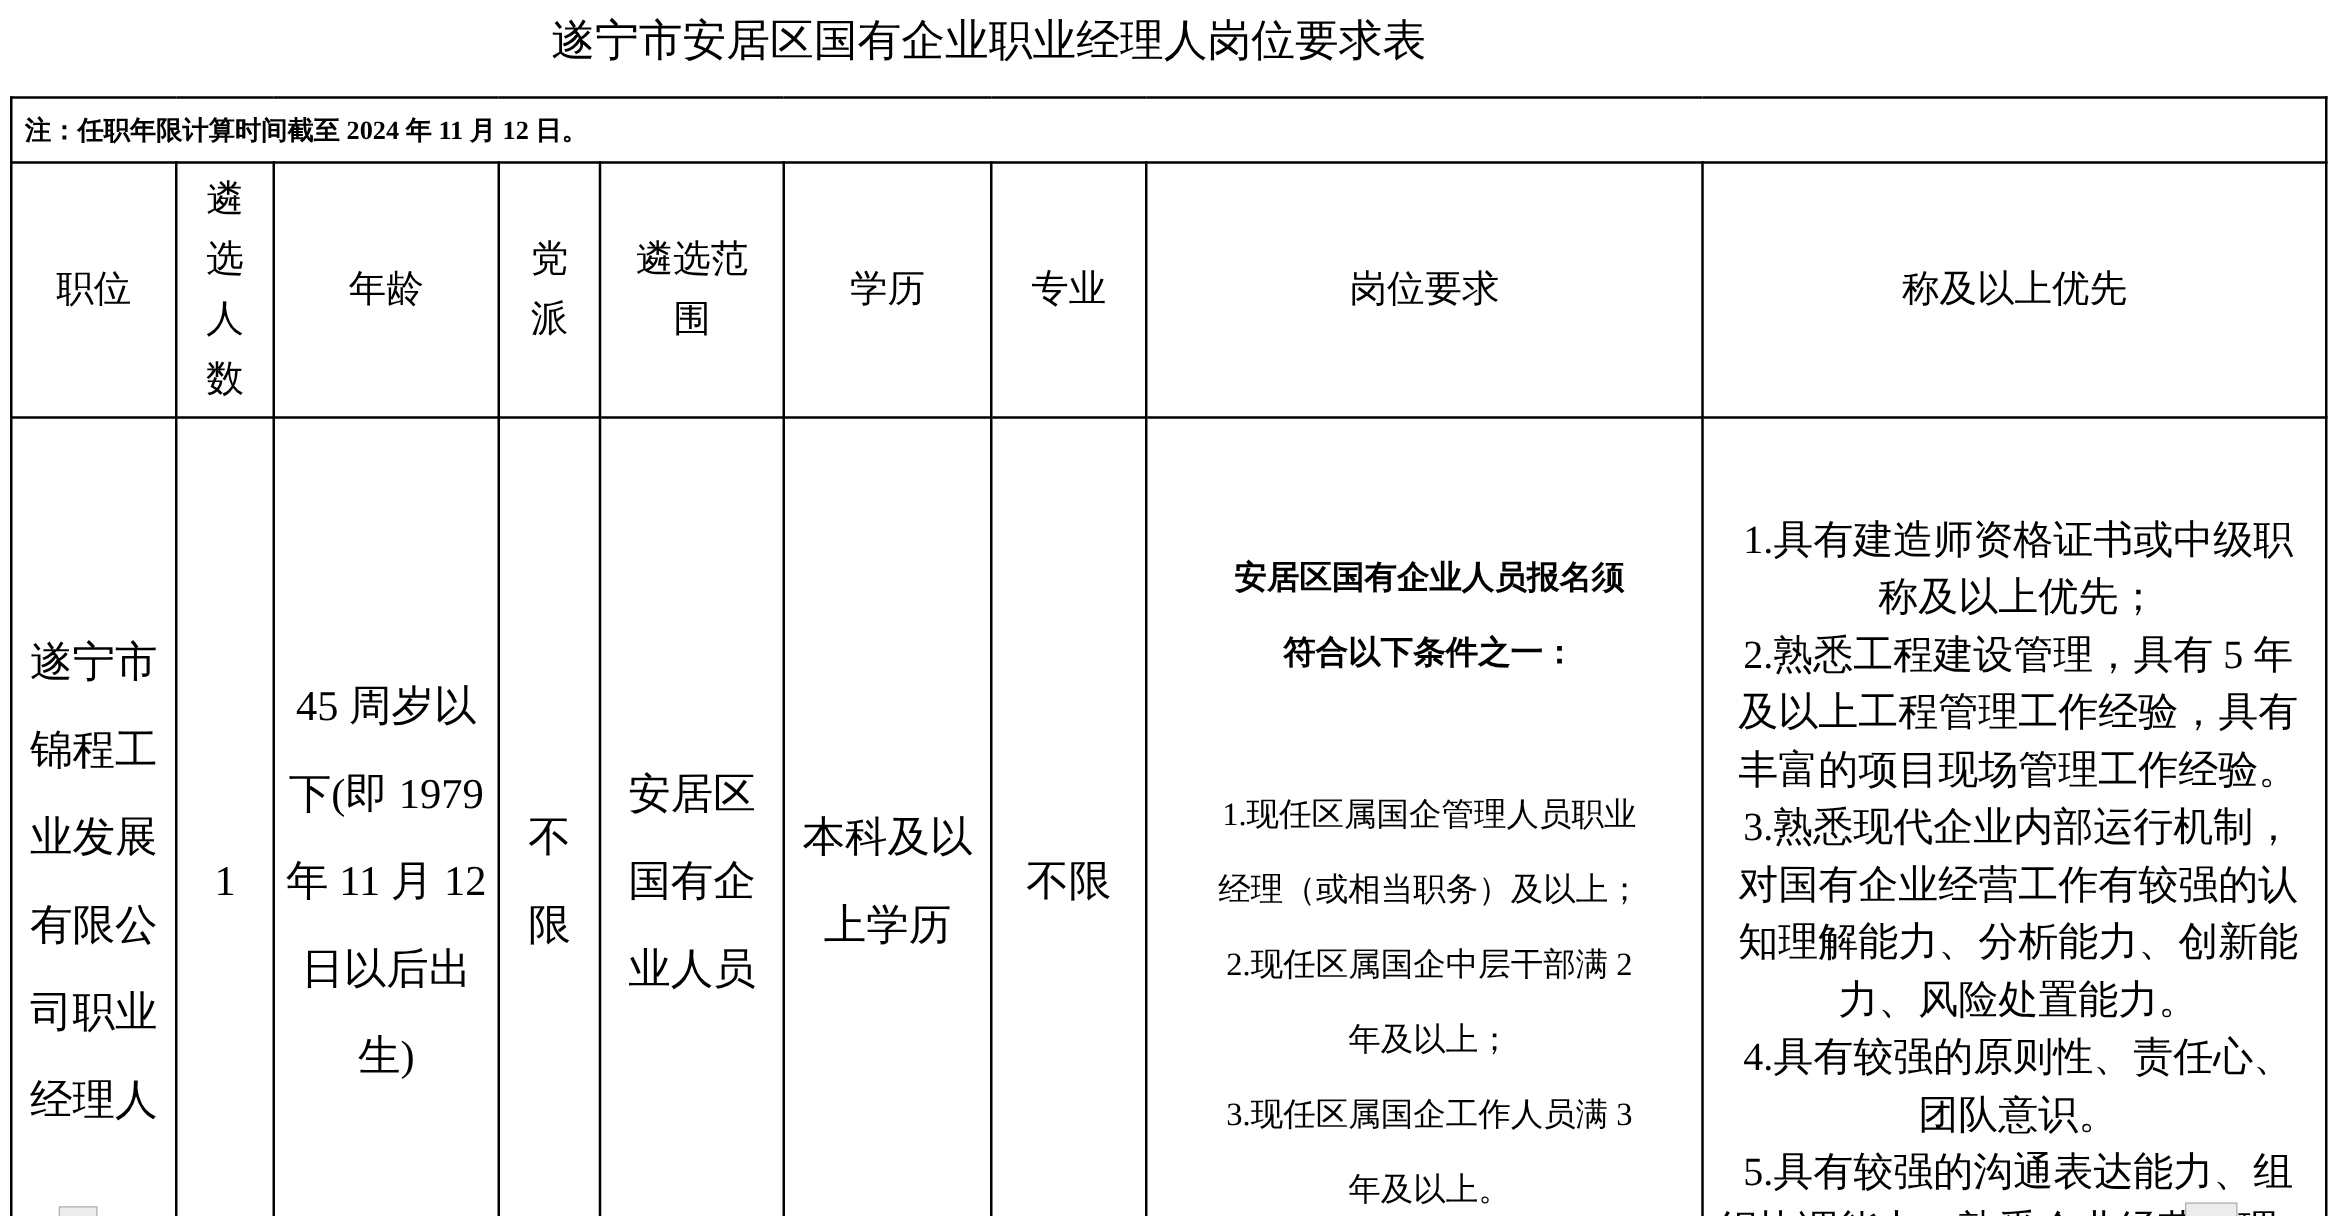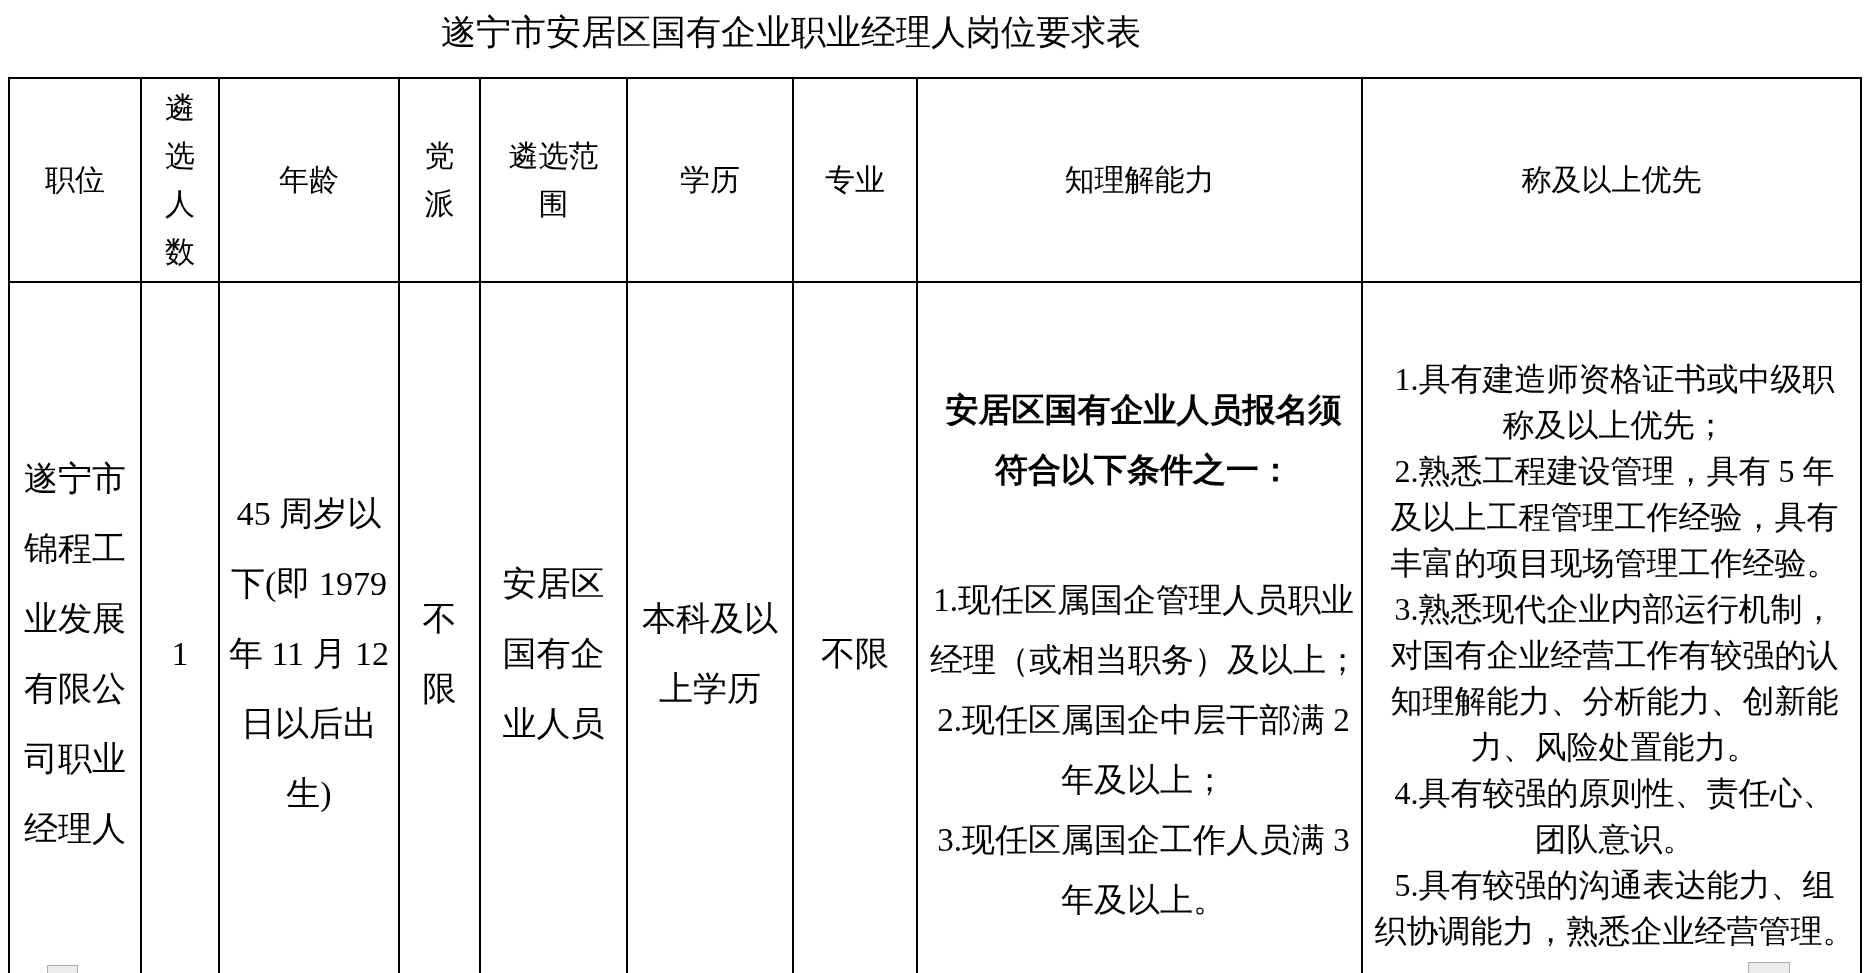--- a/index.html
+++ b/index.html
@@ -65,21 +65,21 @@
     white-space: pre-line;
   }
 
   td.cell-job-req {
     text-align: left;
     vertical-align: top;
     padding: 2px 4px 0 12px;
   }
   td.cell-job-req .blk {
     display: block;
-    font-size: 33px;
+    font-size: 26px;
     line-height: 60px;
     white-space: pre;
   }
   td.cell-job-req .blk.bold { font-weight: bold; }
 
   td.cell-other-req {
     text-align: left;
     vertical-align: top;
     padding: 3px 2px 0 8px;
   }
@@ -112,35 +112,38 @@
       <col style="width:180px">
       <col style="width:81px">
       <col style="width:147px">
       <col style="width:166px">
       <col style="width:124px">
       <col style="width:445px">
       <col style="width:499px">
     </colgroup>
 
     <tbody>
+        <tr class="note-row">
+      <td colspan="9">注：任职年限计算时间截至 2024 年 11 月 12 日。</td>
+    </tr>
 
     <tr class="header-row">
       <th>职位</th>
       <th>遴
 选
 人
 数</th>
       <th>年龄</th>
       <th>党
 派</th>
       <th>遴选范
 围</th>
       <th>学历</th>
       <th>专业</th>
-      <th>知理解能力</th>
+      <th>岗位要求</th>
       <th>称及以上优先</th>
     </tr>
 
     <tr class="data-row">
       <td>遂宁市
 锦程工
 业发展
 有限公
 司职业
 经理人</td>

